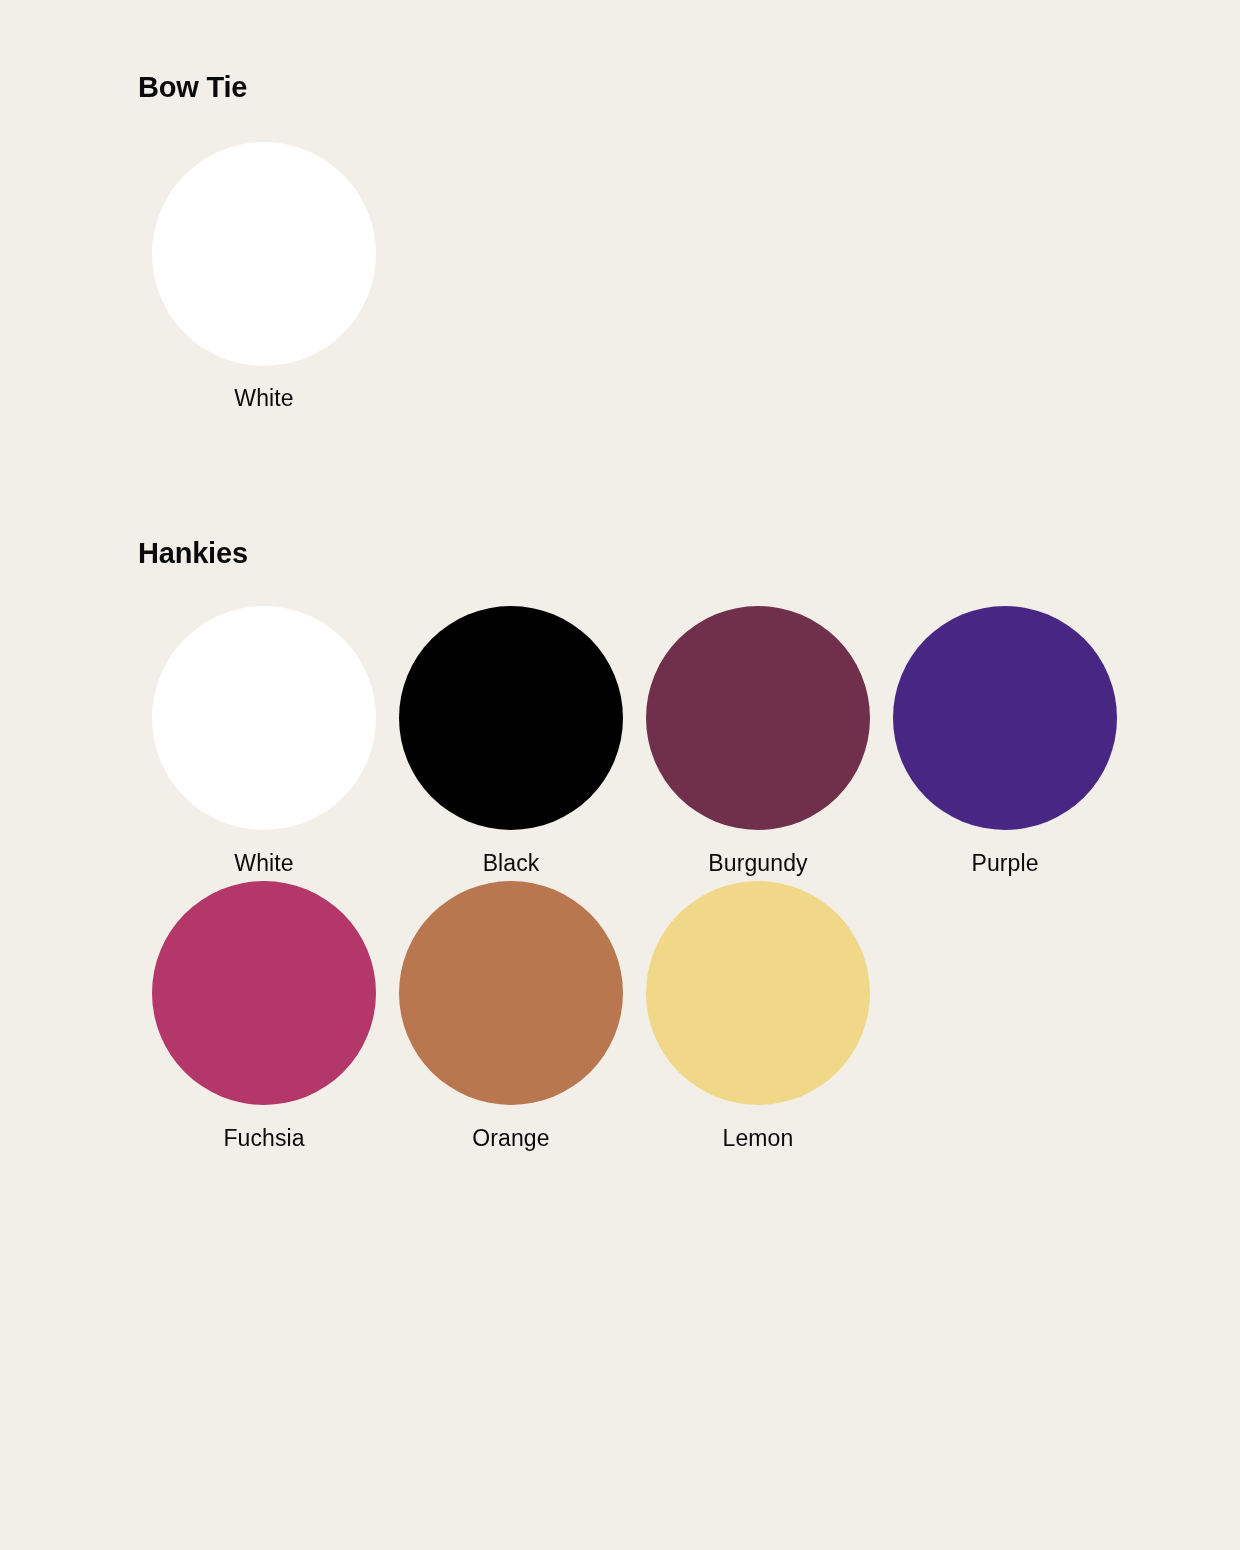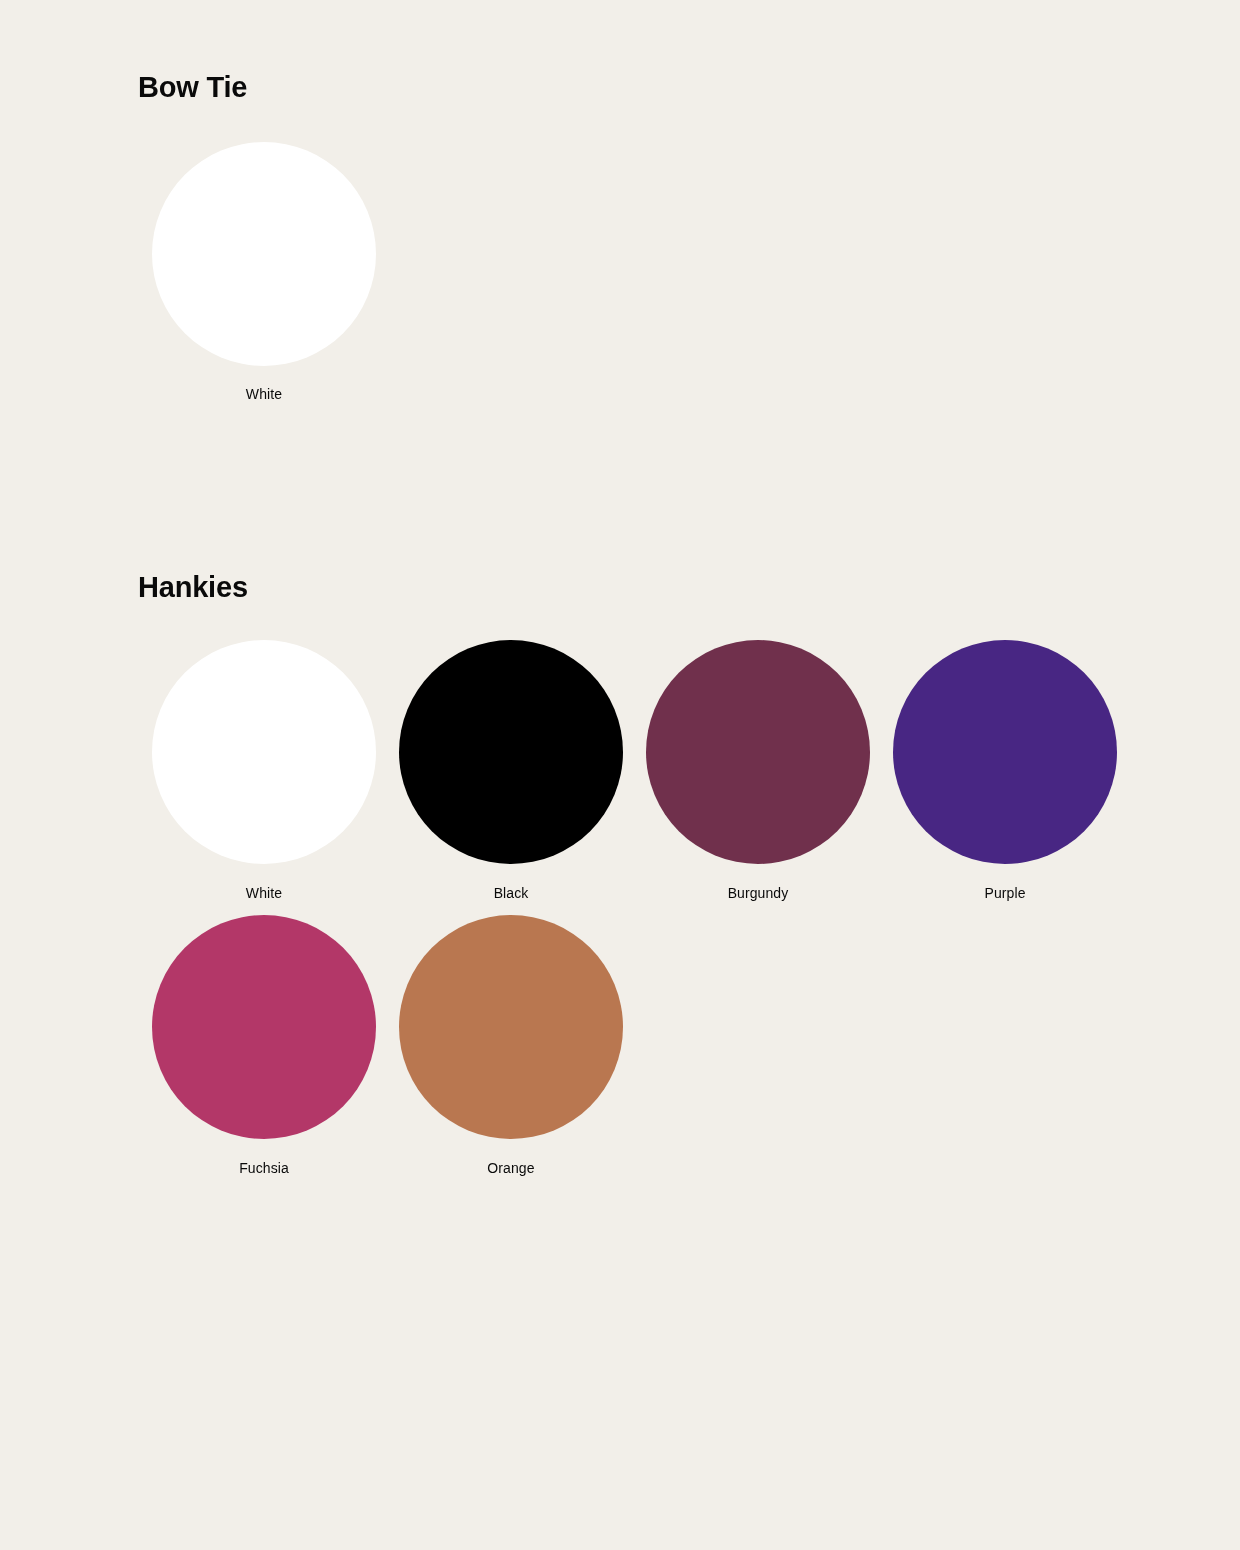--- a/index.html
+++ b/index.html
@@ -24,21 +24,21 @@
     box-sizing: border-box;
   }
 
   
   .section {
     position: absolute;
     left: 0;
     width: 1240px;
   }
   #section-bowtie { top: 72px; }
-  #section-hankies { top: 572px; }
+  #section-hankies { top: 538px; }
 
   .section-title {
     margin: 0 0 0 138px;
     font-size: 29px;
     font-weight: bold;
     letter-spacing: -0.2px;
     color: #0A0A0A;
     line-height: 1.1;
   }
 
@@ -71,21 +71,21 @@
     width: 224px;
     height: 224px;
     border-radius: 50%;
     display: block;
     flex: 0 0 auto;
   }
 
   .swatch-label {
     width: 224px;
     text-align: center;
-    font-size: 14px;
+    font-size: 23px;
     color: #0A0A0A;
     line-height: 1;
     margin-top: 22px;
     letter-spacing: 0.1px;
   }
   .swatch-grid.single .swatch-label { margin-top: 21px; }
 </style>
 </head>
 <body style="background: rgb(242, 239, 233);">
 
@@ -121,16 +121,20 @@
           <span class="swatch-label">Purple</span>
         </div>
         <div class="swatch">
           <span class="swatch-dot" style="background: rgb(179, 55, 104);"></span>
           <span class="swatch-label">Fuchsia</span>
         </div>
         <div class="swatch">
           <span class="swatch-dot" style="background: rgb(185, 119, 80);"></span>
           <span class="swatch-label">Orange</span>
         </div>
+        <div class="swatch">
+          <span class="swatch-dot" style="background: rgb(240, 216, 136);"></span>
+          <span class="swatch-label">Lemon</span>
+        </div>
       </div>
   </section>
 
 </div>
 
 </body></html>

